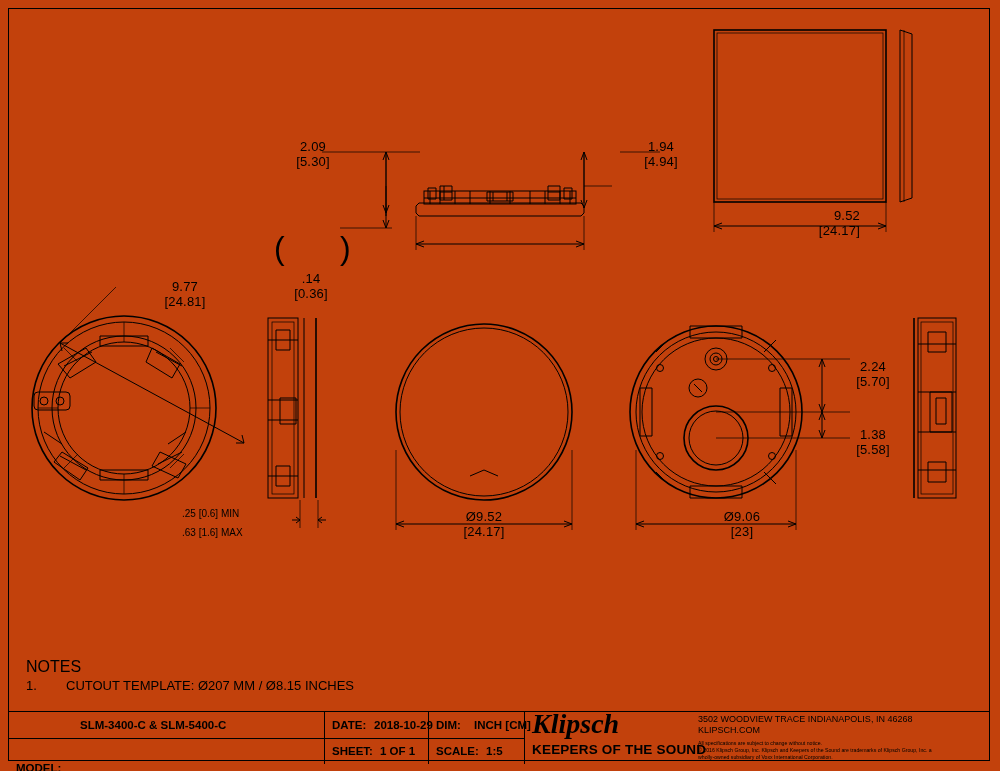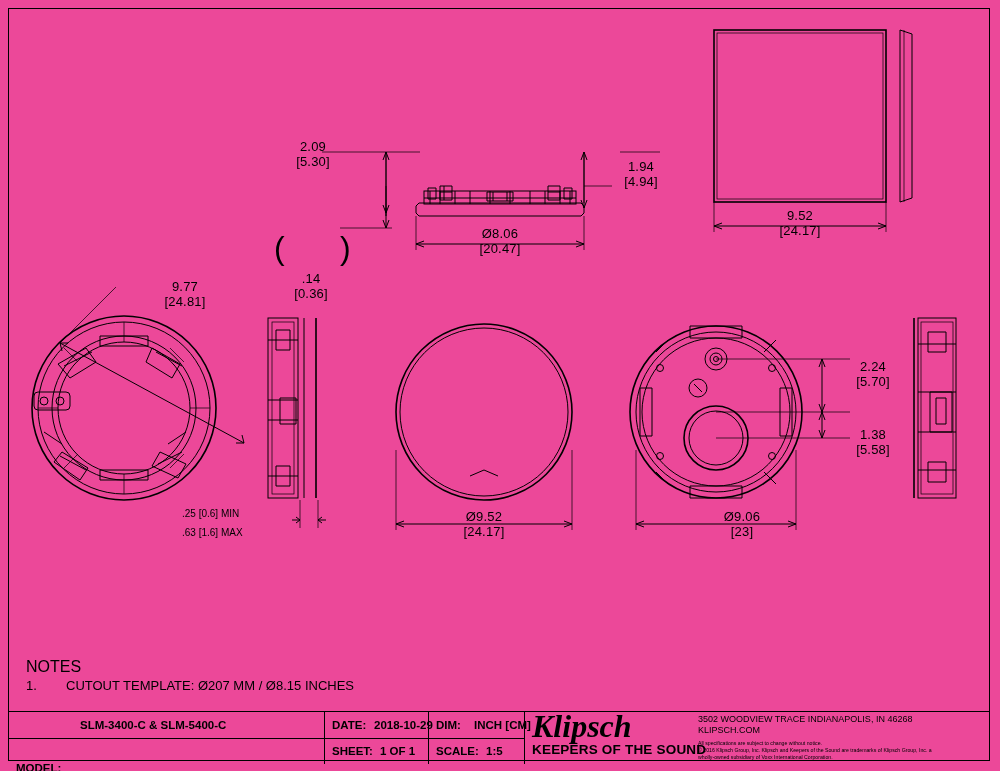--- a/index.html
+++ b/index.html
@@ -1,17 +1,17 @@
 <!DOCTYPE html>
 <html><head>
 <meta charset="utf-8">
 <style>
   html,body{margin:0;padding:0;background:#ffffff;}
   body{font-family:"Liberation Sans", sans-serif;}
-  #sheet{position:relative;width:1000px;height:771px;background:#ec4899;overflow:hidden;}
+  #sheet{position:relative;width:1000px;height:771px;background:#c2410c;overflow:hidden;}
   .frame{position:absolute;left:8px;top:8px;width:982px;height:753px;border:1.5px solid #000;box-sizing:border-box;}
   .dim{position:absolute;font-size:13px;color:#000;line-height:1.12;text-align:center;white-space:nowrap;letter-spacing:.2px;}
   .dim .l2{display:block;}
   .lbl{position:absolute;font-size:10px;color:#000;white-space:nowrap;}
   svg{position:absolute;left:0;top:0;width:1000px;height:771px;overflow:visible;}
   .ln{stroke:#000;stroke-width:1;fill:none;}
   .ln-th{stroke:#000;stroke-width:1.6;fill:none;}
   .ln-thin{stroke:#000;stroke-width:.7;fill:none;}
   
   .tb{position:absolute;left:8px;bottom:8px;width:982px;height:52px;border-top:1.5px solid #000;box-sizing:border-box;}
@@ -207,33 +207,30 @@
       <path class="ln" d="M928,332 L946,332 L946,352 L928,352 Z"></path>
       <path class="ln" d="M928,462 L946,462 L946,482 L928,482 Z"></path>
       <path class="ln" d="M930,392 L952,392 L952,432 L930,432 Z"></path>
       <path class="ln" d="M936,398 L946,398 L946,424 L936,424 Z"></path>
     </g>
   </svg>
 
   <div class="dim" style="left:280px;top:140px;width:66px;">
     <span>2.09</span><span class="l2">[5.30]</span>
   </div>
-  <div class="dim" style="left:608px;top:140px;width:66px;margin-top:20px;">
+  <div class="dim" style="left:628px;top:140px;width:66px;">
     <span>1.94</span><span class="l2">[4.94]</span>
   </div>
   <div class="dim" style="left:282px;top:236px;width:58px;margin-top:36px;">
     <span>.14</span><span class="l2">[0.36]</span>
   </div>
   <div style="position:absolute;left:274px;top:232px;font-size:32px;line-height:1;color:#000;">(</div>
   <div style="position:absolute;left:340px;top:232px;font-size:32px;line-height:1;color:#000;">)</div>
 
-  <div class="dim" style="left:440px;top:227px;width:120px;">
-    <span>Ø8.06</span><span class="l2">[20.47]</span>
-  </div>
-  <div class="dim" style="left:740px;top:209px;width:120px;">
+  <div class="dim" style="left:740px;top:209px;width:120px;text-align:right;">
     <span>9.52</span><span class="l2">[24.17]</span>
   </div>
   <div class="dim" style="left:140px;top:280px;width:90px;">
     <span>9.77</span><span class="l2">[24.81]</span>
   </div>
   <div class="dim" style="left:424px;top:510px;width:120px;">
     <span>Ø9.52</span><span class="l2">[24.17]</span>
   </div>
   <div class="dim" style="left:682px;top:510px;width:120px;">
     <span>Ø9.06</span><span class="l2">[23]</span>
@@ -264,21 +261,21 @@
     <div class="tb-cell" style="left:324px;top:0;width:46px;">DATE:</div>
     <div class="tb-cell" style="left:366px;top:0;width:60px;">2018-10-29</div>
     <div class="tb-cell" style="left:428px;top:0;width:42px;">DIM:</div>
     <div class="tb-cell" style="left:466px;top:0;width:60px;">INCH [CM]</div>
 
     <div class="tb-cell" style="left:324px;top:26px;width:50px;">SHEET:</div>
     <div class="tb-cell" style="left:372px;top:26px;width:60px;">1  OF  1</div>
     <div class="tb-cell" style="left:428px;top:26px;width:52px;">SCALE:</div>
     <div class="tb-cell" style="left:478px;top:26px;width:48px;">1:5</div>
 
-    <div class="brand" style="left:524px;top:-4px;font-size:32px;">Klipsch</div>
+    <div class="brand" style="left:524px;top:-4px;font-size:28px;">Klipsch</div>
     <div style="position:absolute;left:524px;top:30px;font-size:13.5px;font-weight:bold;letter-spacing:.2px;">KEEPERS OF THE SOUND</div>
     <div class="addr" style="left:690px;top:2px;">3502 WOODVIEW TRACE INDIANAPOLIS, IN 46268</div>
     <div class="addr" style="left:690px;top:13px;">KLIPSCH.COM</div>
     <div class="legal" style="left:690px;top:28px;">All specifications are subject to change without notice.</div>
     <div class="legal" style="left:690px;top:35px;">© 2016 Klipsch Group, Inc. Klipsch and Keepers of the Sound are trademarks of Klipsch Group, Inc. a</div>
     <div class="legal" style="left:690px;top:42px;">wholly-owned subsidiary of Voxx International Corporation.</div>
   </div>
 </div>
 
 </body></html>

